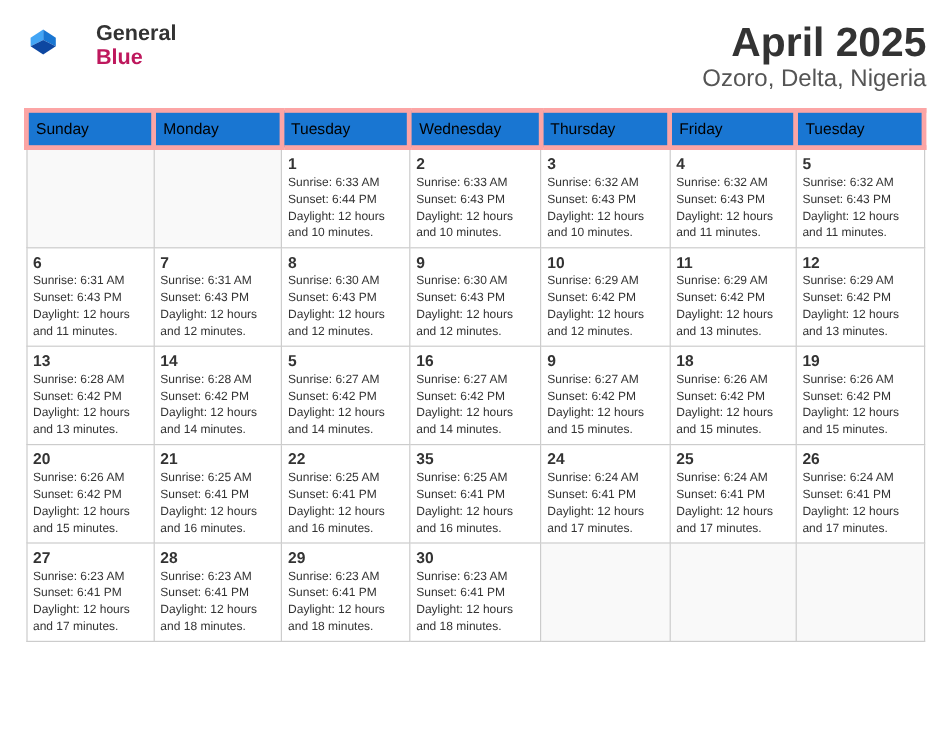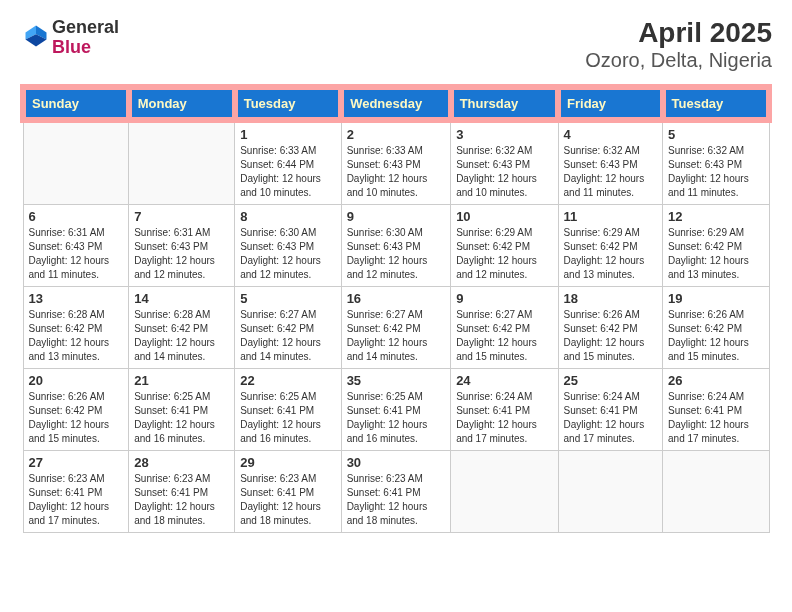--- a/index.html
+++ b/index.html
@@ -24,54 +24,55 @@
     }
     .logo {
       display: flex;
       align-items: center;
       gap: 2px;
     }
     .logo-text {
       font-size: 18px;
       font-weight: bold;
       line-height: 1.1;
+      margin-left: 28px;
     }
     .logo-general { color: #333; }
     .logo-blue { color: #be185d; }
     .logo-icon {
       width: 28px;
       height: 28px;
       margin-left: 2px;
     }
     .title-block {
       text-align: right;
     }
     .title-main {
-      font-size: 28px;
+      font-size: 34px;
       font-weight: bold;
       color: #333;
       line-height: 1.1;
     }
     .title-sub {
       font-size: 20px;
       color: #555;
     }
     .calendar {
       width: 100%;
       border-collapse: collapse;
       border: 1px solid #ccc;
     }
     .calendar th {
       background-color: #1976d2;
-      color: #fef9c3;
+      color: #000000;
       text-align: left;
       padding: 6px 6px;
       font-size: 13px;
-      font-weight: bold;
-      border: 6px solid #fca5a5;
+      font-weight: normal;
+      border: 4px solid #fca5a5;
     }
     .calendar td {
       vertical-align: top;
       border: 1px solid #ccc;
       padding: 4px 5px;
       width: 113px;
       min-height: 70px;
       font-size: 10px;
       color: #333;
       background: #fff;

